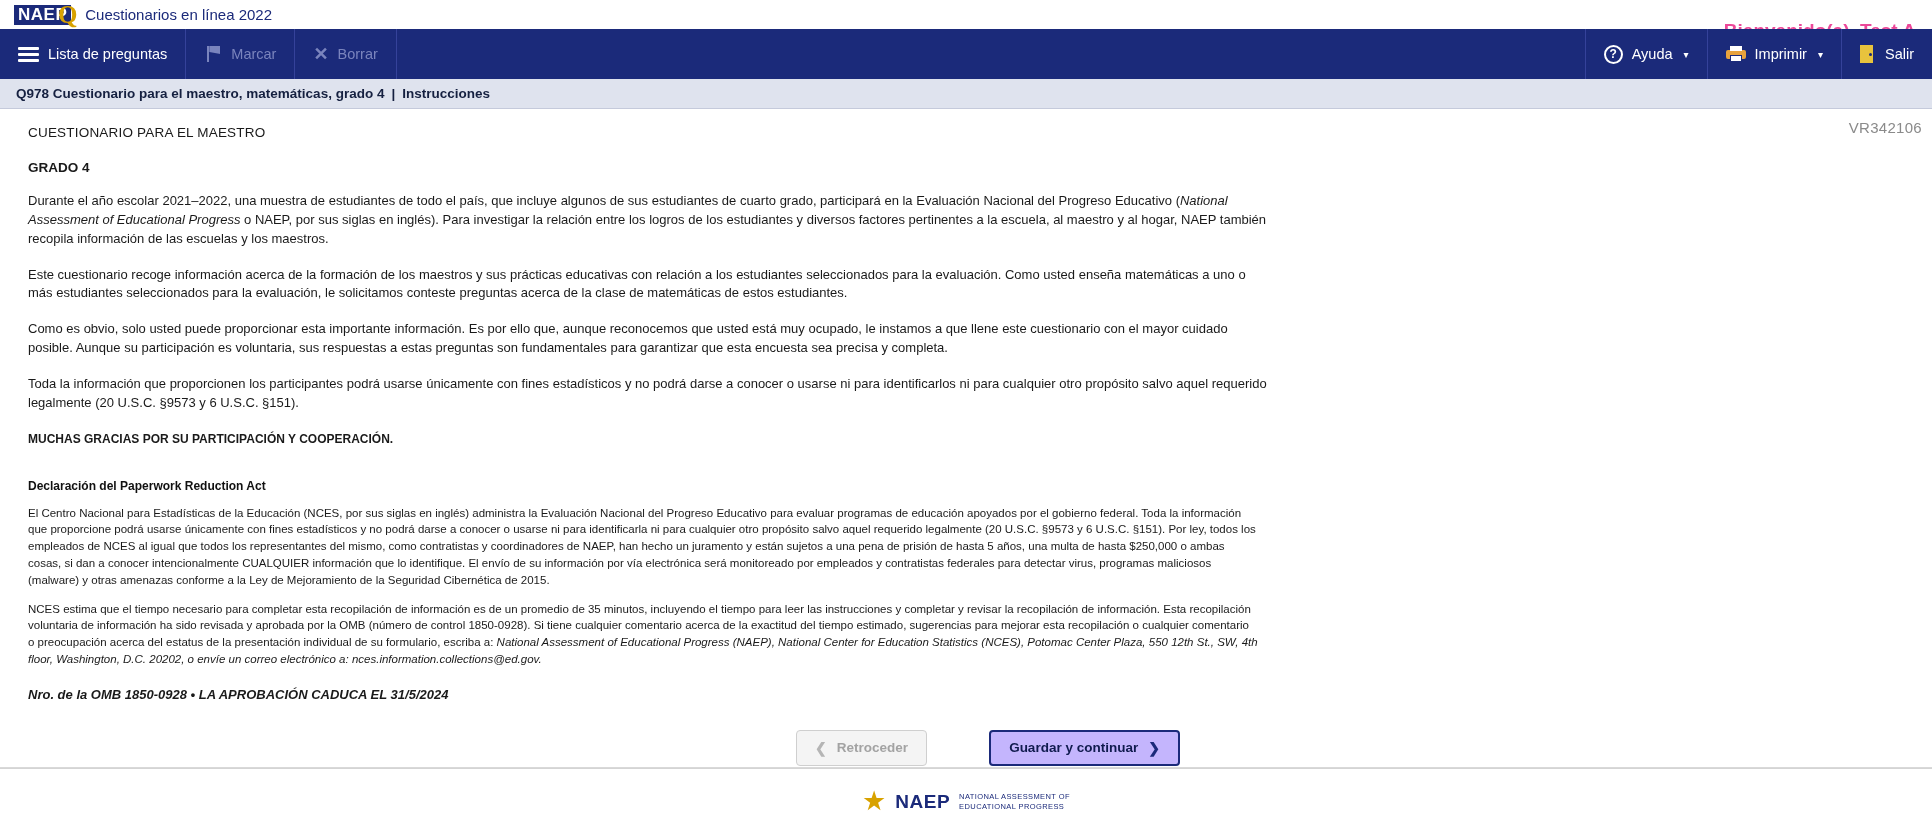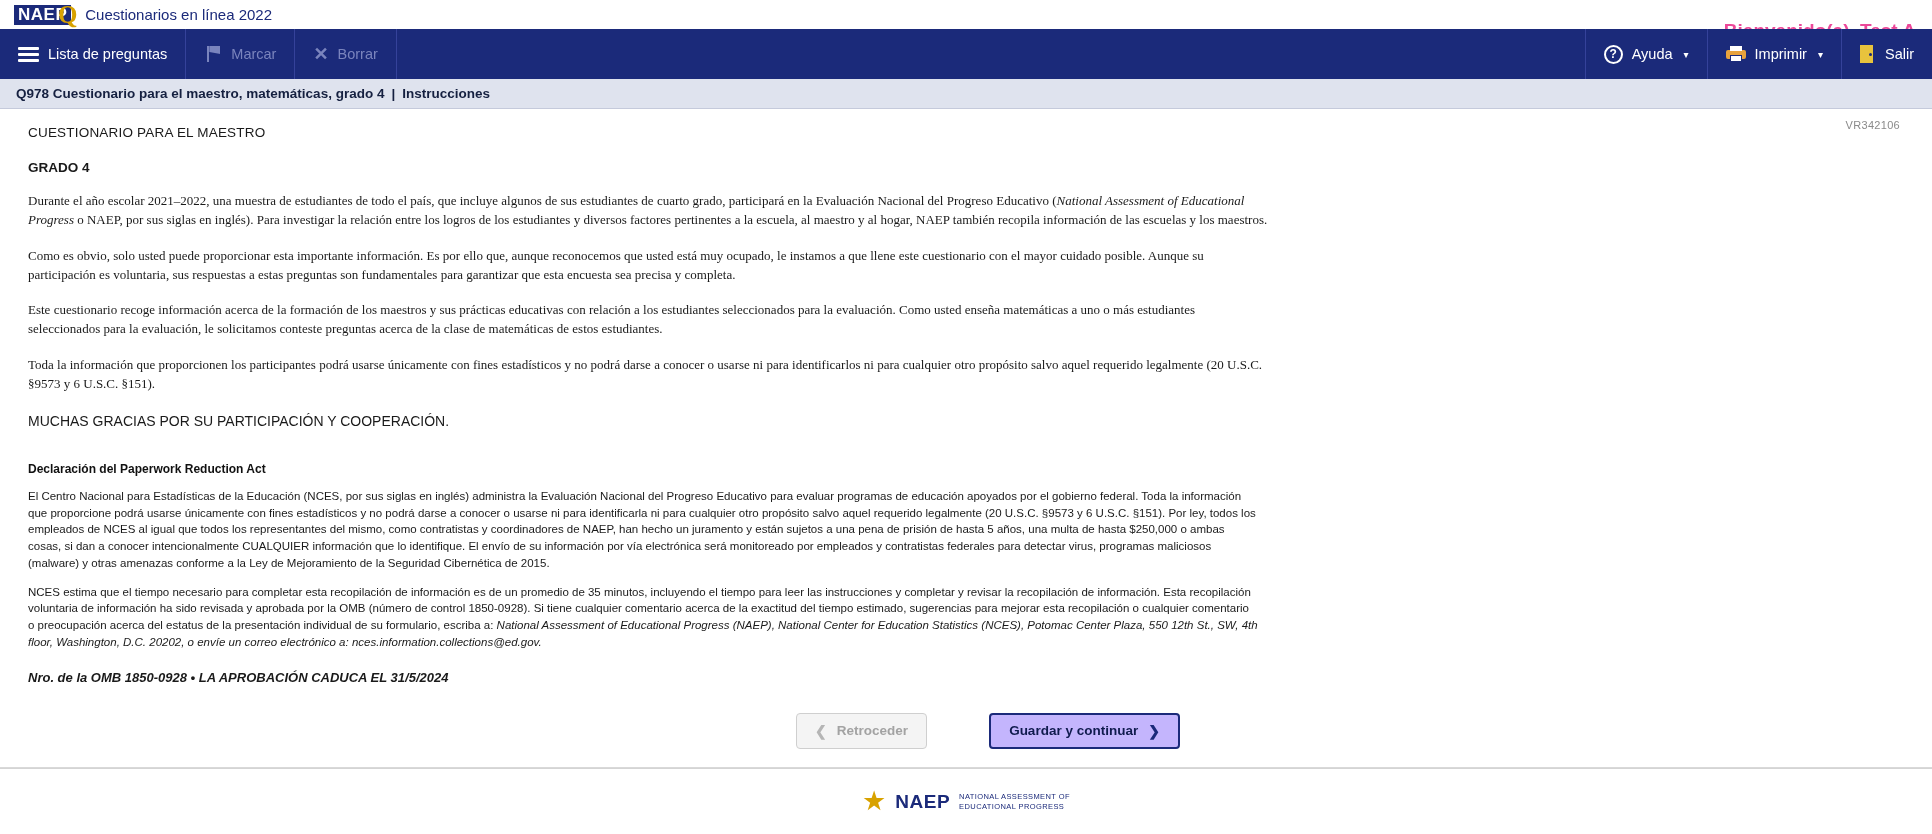--- a/index.html
+++ b/index.html
@@ -138,49 +138,48 @@
   .subheader .sep { margin: 0 7px; font-weight: bold; }
 
   
   .content {
     position: relative;
     padding: 14px 24px 0 28px;
     color: #1a1a1a;
   }
   .form-code {
     position: absolute;
-    right: 32px;
+    right: 10px;
     top: 10px;
-    font-size: 11px;
+    font-size: 15px;
     color: #8a8a8a;
     letter-spacing: .3px;
   }
   .h-strong {
     font-size: 13.5px;
     font-weight: normal;
     margin: 2px 0 0 0;
     letter-spacing: .2px;
   }
   .h-grade {
     font-size: 13.5px;
     font-weight: bold;
     margin: 20px 0 0 0;
   }
   p.body {
     font-size: 13px;
     line-height: 1.45;
     margin: 17px 0 0 0;
     max-width: 1240px;
     text-align: left;
-    font-family: Liberation Serif, serif;
   }
   p.body em { font-style: italic; }
   .h-thanks {
-    font-size: 14px;
-    font-weight: normal;
+    font-size: 12px;
+    font-weight: bold;
     margin: 19px 0 0 0;
   }
   .h-section {
     font-size: 12px;
     font-weight: bold;
     margin: 33px 0 0 0;
     color: #111111;
   }
   p.small {
     font-size: 11.5px;
@@ -340,23 +339,23 @@
 </div>
 
 <div class="content">
   <span class="form-code">VR342106</span>
 
   <div class="h-strong">CUESTIONARIO PARA EL MAESTRO</div>
   <div class="h-grade">GRADO 4</div>
 
   <p class="body"><span>Durante el año escolar 2021–2022, una muestra de estudiantes de todo el país, que incluye algunos de sus estudiantes de cuarto grado, participará en la Evaluación Nacional del Progreso Educativo (</span><em>National Assessment of Educational Progress</em><span> o NAEP, por sus siglas en inglés). Para investigar la relación entre los logros de los estudiantes y diversos factores pertinentes a la escuela, al maestro y al hogar, NAEP también recopila información de las escuelas y los maestros.</span></p>
 
+  <p class="body">Este cuestionario recoge información acerca de la formación de los maestros y sus prácticas educativas con relación a los estudiantes seleccionados para la evaluación. Como usted enseña matemáticas a uno o más estudiantes seleccionados para la evaluación, le solicitamos conteste preguntas acerca de la clase de matemáticas de estos estudiantes.</p>
+
   <p class="body">Como es obvio, solo usted puede proporcionar esta importante información. Es por ello que, aunque reconocemos que usted está muy ocupado, le instamos a que llene este cuestionario con el mayor cuidado posible. Aunque su participación es voluntaria, sus respuestas a estas preguntas son fundamentales para garantizar que esta encuesta sea precisa y completa.</p>
-
-  <p class="body">Este cuestionario recoge información acerca de la formación de los maestros y sus prácticas educativas con relación a los estudiantes seleccionados para la evaluación. Como usted enseña matemáticas a uno o más estudiantes seleccionados para la evaluación, le solicitamos conteste preguntas acerca de la clase de matemáticas de estos estudiantes.</p>
 
   <p class="body">Toda la información que proporcionen los participantes podrá usarse únicamente con fines estadísticos y no podrá darse a conocer o usarse ni para identificarlos ni para cualquier otro propósito salvo aquel requerido legalmente (20 U.S.C. §9573 y 6 U.S.C. §151).</p>
 
   <div class="h-thanks">MUCHAS GRACIAS POR SU PARTICIPACIÓN Y COOPERACIÓN.</div>
 
   <div class="h-section">Declaración del Paperwork Reduction Act</div>
 
   <p class="small">El Centro Nacional para Estadísticas de la Educación (NCES, por sus siglas en inglés) administra la Evaluación Nacional del Progreso Educativo para evaluar programas de educación apoyados por el gobierno federal. Toda la información que proporcione podrá usarse únicamente con fines estadísticos y no podrá darse a conocer o usarse ni para identificarla ni para cualquier otro propósito salvo aquel requerido legalmente (20 U.S.C. §9573 y 6 U.S.C. §151). Por ley, todos los empleados de NCES al igual que todos los representantes del mismo, como contratistas y coordinadores de NAEP, han hecho un juramento y están sujetos a una pena de prisión de hasta 5 años, una multa de hasta $250,000 o ambas cosas, si dan a conocer intencionalmente CUALQUIER información que lo identifique. El envío de su información por vía electrónica será monitoreado por empleados y contratistas federales para detectar virus, programas maliciosos (malware) y otras amenazas conforme a la Ley de Mejoramiento de la Seguridad Cibernética de 2015.</p>
 
   <p class="small"><span>NCES estima que el tiempo necesario para completar esta recopilación de información es de un promedio de 35 minutos, incluyendo el tiempo para leer las instrucciones y completar y revisar la recopilación de información. Esta recopilación voluntaria de información ha sido revisada y aprobada por la OMB (número de control 1850-0928). Si tiene cualquier comentario acerca de la exactitud del tiempo estimado, sugerencias para mejorar esta recopilación o cualquier comentario o preocupación acerca del estatus de la presentación individual de su formulario, escriba a: </span><em>National Assessment of Educational Progress (NAEP), National Center for Education Statistics (NCES), Potomac Center Plaza, 550 12th St., SW, 4th floor, Washington, D.C. 20202, o envíe un correo electrónico a: nces.information.collections@ed.gov.</em></p>

